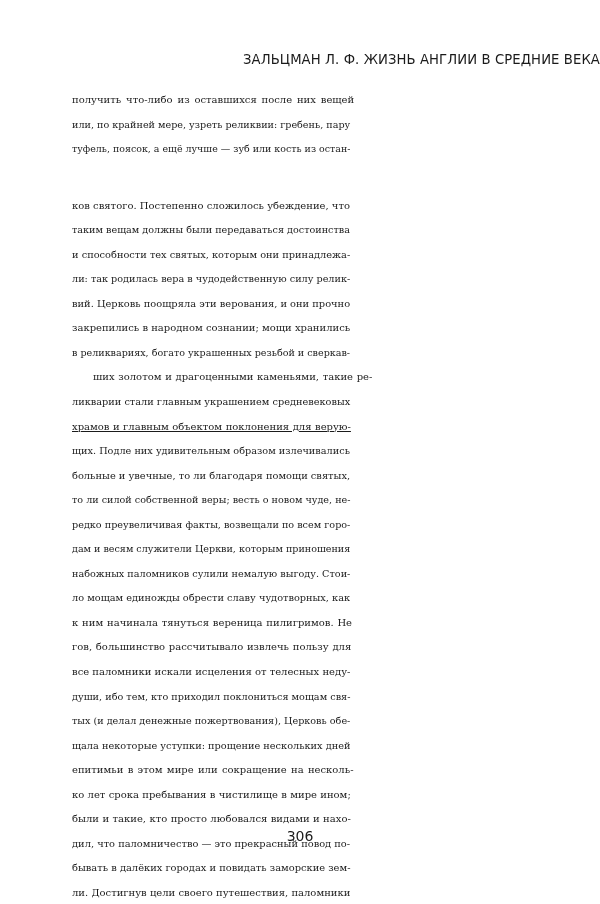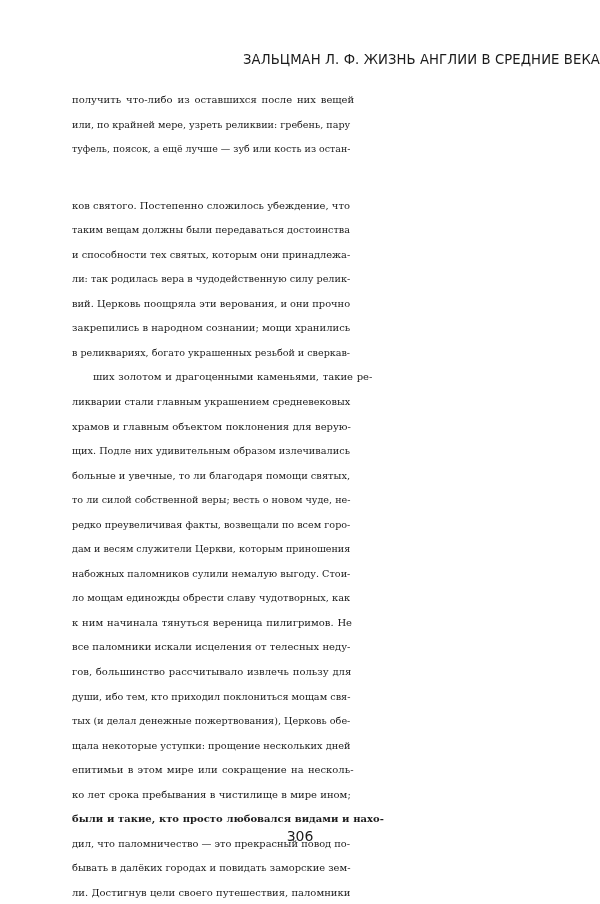--- a/index.html
+++ b/index.html
@@ -35,35 +35,35 @@
     <span class="line" style="display: block; width: 482px; transform-origin: left center; transform: scaleX(0.946058); text-align: left; text-align-last: left;">туфель, поясок, а ещё лучше — зуб или кость из остан-</span>
     <span class="line" style="display: block; width: auto; word-spacing: 0px; text-align: left; text-align-last: left; margin-top: 32px;">ков святого. Постепенно сложилось убеждение, что</span>
     <span class="line" style="display: block; width: 474px; transform-origin: left center; transform: scaleX(0.962025); text-align: left; text-align-last: left;">таким вещам должны были передаваться достоинства</span>
     <span class="line" style="display: block; width: 465px; transform-origin: left center; transform: scaleX(0.980645); text-align: left; text-align-last: left;">и способности тех святых, которым они принадлежа-</span>
     <span class="line" style="display: block; width: 472px; transform-origin: left center; transform: scaleX(0.966102); text-align: left; text-align-last: left;">ли: так родилась вера в чудодейственную силу релик-</span>
     <span class="line" style="display: block; width: 463px; transform-origin: left center; transform: scaleX(0.984881); text-align: left; text-align-last: left;">вий. Церковь поощряла эти верования, и они прочно</span>
     <span class="line" style="display: block; width: 457px; transform-origin: left center; transform: scaleX(0.997812); text-align: left; text-align-last: left;">закрепились в народном сознании; мощи хранились</span>
     <span class="line" style="display: block; width: 477px; transform-origin: left center; transform: scaleX(0.955975); text-align: left; text-align-last: left;">в реликвариях, богато украшенных резьбой и сверкав-</span>
     <span class="line" style="display: block; width: auto; word-spacing: 0.5px; text-align: left; text-align-last: left; margin-left: 21px;">ших золотом и драгоценными каменьями, такие ре-</span>
     <span class="line" style="display: block; width: 468px; transform-origin: left center; transform: scaleX(0.974359); text-align: left; text-align-last: left;">ликварии стали главным украшением средневековых</span>
-    <span class="line" style="display: block; width: auto; word-spacing: 0.333333px; text-align: left; text-align-last: left;">храмов и главным объектом поклонения для верую-</span>
+    <span class="line" style="display: block; width: auto; word-spacing: 0.333333px; text-align: left; text-align-last: left; text-decoration: underline;">храмов и главным объектом поклонения для верую-</span>
     <span class="line" style="display: block; width: 470px; transform-origin: left center; transform: scaleX(0.970213); text-align: left; text-align-last: left;">щих. Подле них удивительным образом излечивались</span>
     <span class="line" style="display: block; width: 463px; transform-origin: left center; transform: scaleX(0.984881); text-align: left; text-align-last: left;">больные и увечные, то ли благодаря помощи святых,</span>
     <span class="line" style="display: block; width: 475px; transform-origin: left center; transform: scaleX(0.96); text-align: left; text-align-last: left;">то ли силой собственной веры; весть о новом чуде, не-</span>
     <span class="line" style="display: block; width: 473px; transform-origin: left center; transform: scaleX(0.964059); text-align: left; text-align-last: left;">редко преувеличивая факты, возвещали по всем горо-</span>
     <span class="line" style="display: block; width: 477px; transform-origin: left center; transform: scaleX(0.955975); text-align: left; text-align-last: left;">дам и весям служители Церкви, которым приношения</span>
     <span class="line" style="display: block; width: 472px; transform-origin: left center; transform: scaleX(0.966102); text-align: left; text-align-last: left;">набожных паломников сулили немалую выгоду. Стои-</span>
     <span class="line" style="display: block; width: 467px; transform-origin: left center; transform: scaleX(0.976445); text-align: left; text-align-last: left;">ло мощам единожды обрести славу чудотворных, как</span>
     <span class="line" style="display: block; width: auto; word-spacing: 0.666667px; text-align: left; text-align-last: left;">к ним начинала тянуться вереница пилигримов. Не</span>
+    <span class="line" style="display: block; width: auto; word-spacing: 0.6px; text-align: left; text-align-last: left;">гов, большинство рассчитывало извлечь пользу для</span>
     <span class="line" style="display: block; width: auto; word-spacing: 0px; text-align: left; text-align-last: left;">все паломники искали исцеления от телесных неду-</span>
-    <span class="line" style="display: block; width: auto; word-spacing: 0.6px; text-align: left; text-align-last: left;">гов, большинство рассчитывало извлечь пользу для</span>
     <span class="line" style="display: block; width: 472px; transform-origin: left center; transform: scaleX(0.966102); text-align: left; text-align-last: left;">души, ибо тем, кто приходил поклониться мощам свя-</span>
     <span class="line" style="display: block; width: 474px; transform-origin: left center; transform: scaleX(0.962025); text-align: left; text-align-last: left;">тых (и делал денежные пожертвования), Церковь обе-</span>
     <span class="line" style="display: block; width: 468px; transform-origin: left center; transform: scaleX(0.974359); text-align: left; text-align-last: left;">щала некоторые уступки: прощение нескольких дней</span>
     <span class="line" style="display: block; width: auto; word-spacing: 1.14286px; text-align: left; text-align-last: left;">епитимьи в этом мире или сокращение на несколь-</span>
     <span class="line" style="display: block; width: auto; word-spacing: 0.125px; text-align: left; text-align-last: left;">ко лет срока пребывания в чистилище в мире ином;</span>
-    <span class="line" style="display: block; width: auto; word-spacing: 0.25px; text-align: right; text-align-last: left; font-weight: bold;">были и такие, кто просто любовался видами и нахо-</span>
+    <span class="line" style="display: block; width: auto; word-spacing: 0.25px; text-align: right; text-align-last: left;">были и такие, кто просто любовался видами и нахо-</span>
     <span class="line" style="display: block; width: 463px; transform-origin: left center; transform: scaleX(0.984881); text-align: left; text-align-last: left;">дил, что паломничество — это прекрасный повод по-</span>
     <span class="line" style="display: block; width: 462px; transform-origin: left center; transform: scaleX(0.987013); text-align: left; text-align-last: left;">бывать в далёких городах и повидать заморские зем-</span>
     <span class="line last" style="display: block; width: auto; word-spacing: 0px; text-align: center; text-align-last: left;">ли. Достигнув цели своего путешествия, паломники</span>
   </div>
 
 <div class="page-number">306</div>
 
 </body></html>

